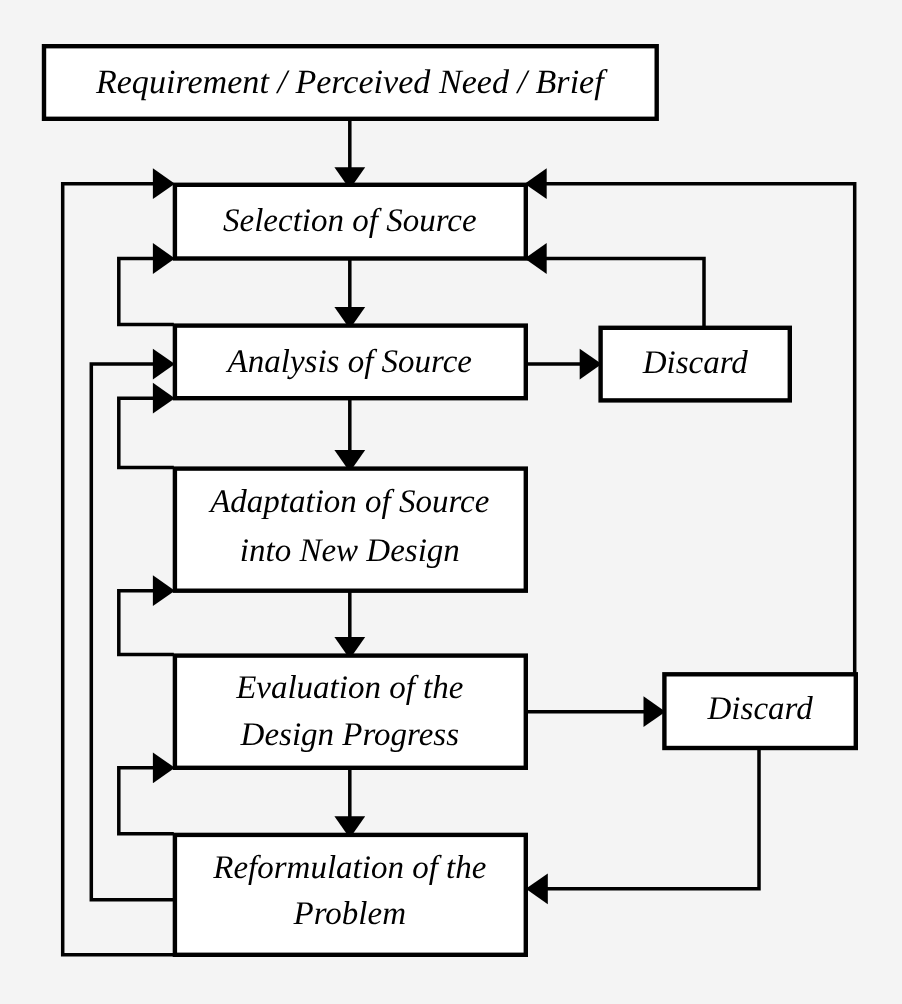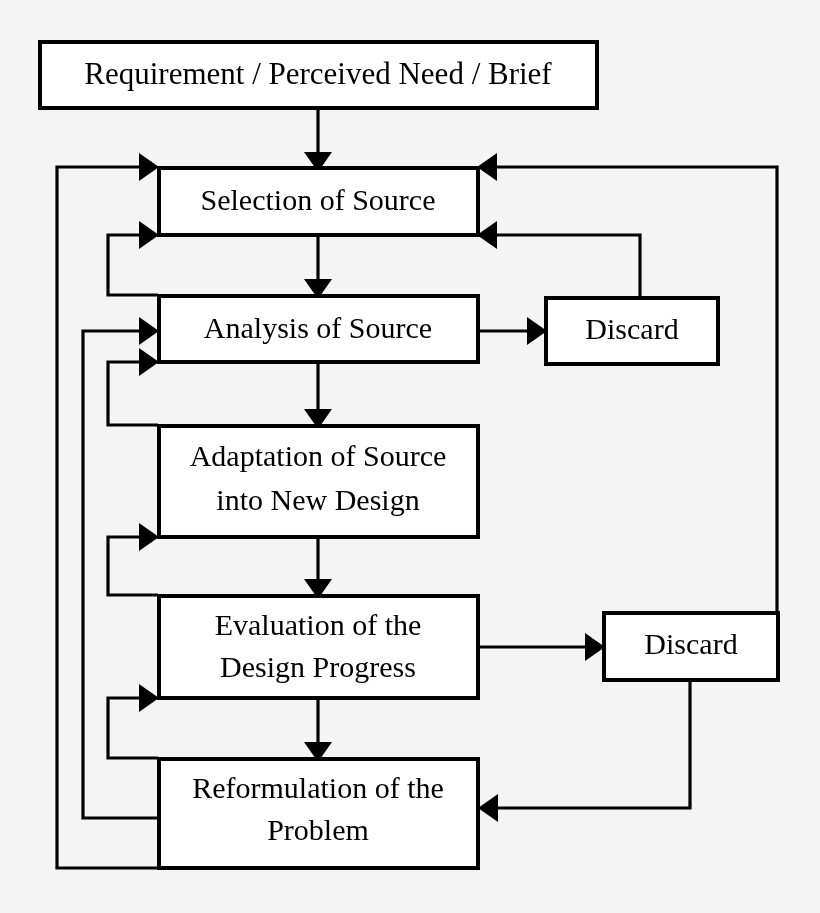--- a/index.html
+++ b/index.html
@@ -14,20 +14,21 @@
     position: relative;
     overflow: hidden;
     font-family: "Liberation Serif", "DejaVu Serif", serif;
   }
   #diagram-root {
     position: absolute;
     left: 0;
     top: 0;
     width: 820px;
     height: 913px;
+    font-style: italic;
   }
   svg#flow-svg {
     position: absolute;
     left: 0;
     top: 0;
     width: 820px;
     height: 913px;
     display: block;
   }
   .node-box {

